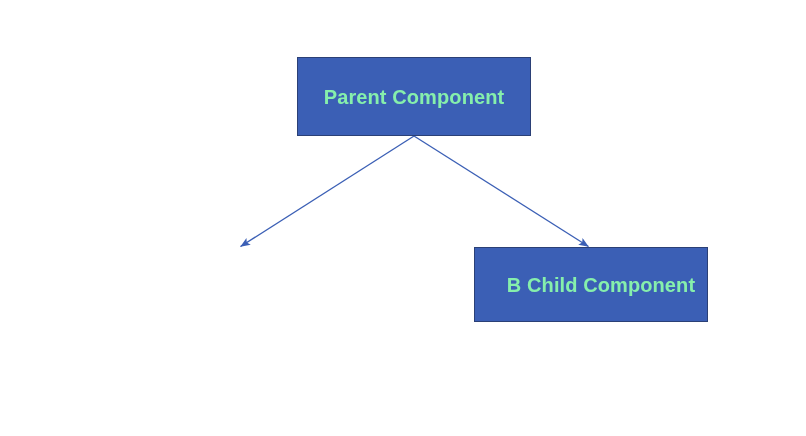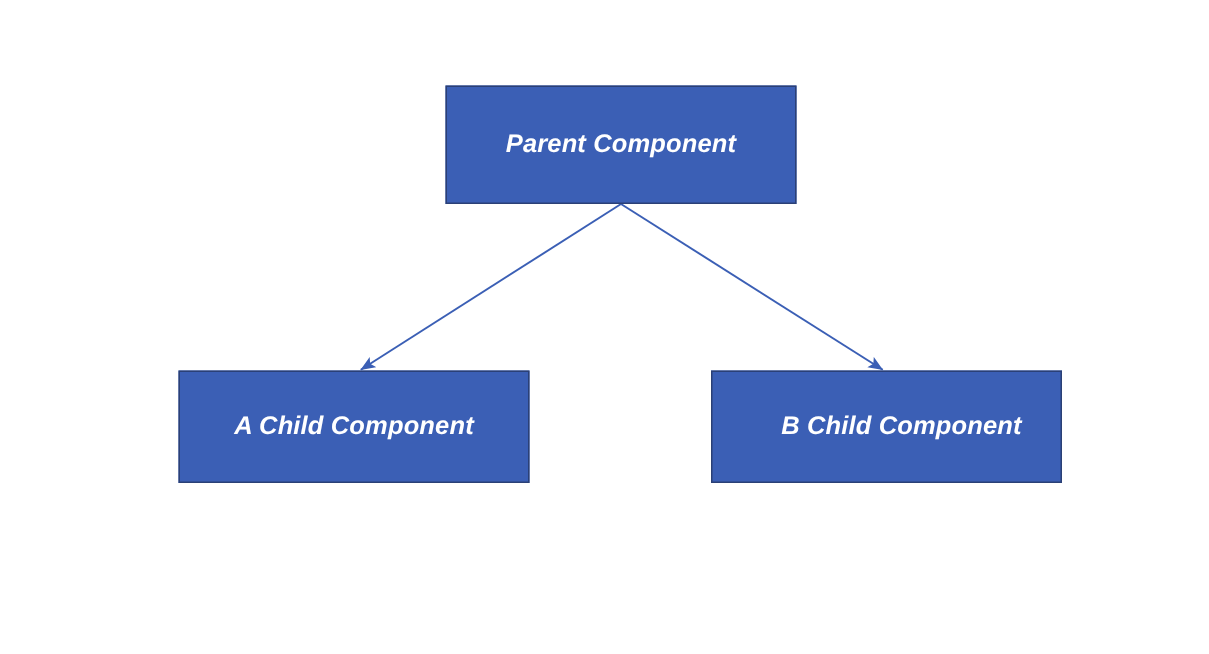--- a/index.html
+++ b/index.html
@@ -32,30 +32,29 @@
     position: absolute;
     box-sizing: border-box;
     background: #3b5fb5;
     border: 1px solid #2b4076;
     display: flex;
     align-items: center;
     justify-content: center;
     z-index: 2;
   }
   .node-label {
-    color: #ffffff;
+    color: #86efac;
     font-family: "Liberation Sans", sans-serif;
-    font-size: 17px;
+    font-size: 20px;
     font-weight: bold;
     letter-spacing: 0.1px;
     line-height: 1.2;
     text-align: center;
     white-space: nowrap;
     user-select: none;
-    font-style: italic;
   }
   #node-parent {
     left: 297px;
     top: 57px;
     width: 234px;
     height: 79px;
   }
   #node-child-a {
     left: 119px;
     top: 247px;
@@ -84,21 +83,18 @@
 
     <line x1="414" y1="136" x2="240.5" y2="246.5" stroke="#3b5fb5" stroke-width="1.3" marker-end="url(#arrowhead)"></line>
 
     <line x1="414" y1="136" x2="588.5" y2="246.5" stroke="#3b5fb5" stroke-width="1.3" marker-end="url(#arrowhead)"></line>
   </svg>
 
   <div class="node" id="node-parent">
     <span class="node-label">Parent Component</span>
   </div>
 
-  <div class="node" id="node-child-a">
-    <span class="node-label">A Child Component</span>
-  </div>
 
   <div class="node" id="node-child-b">
     <span class="node-label">B Child Component</span>
   </div>
 
 </div>
 
 </body></html>

